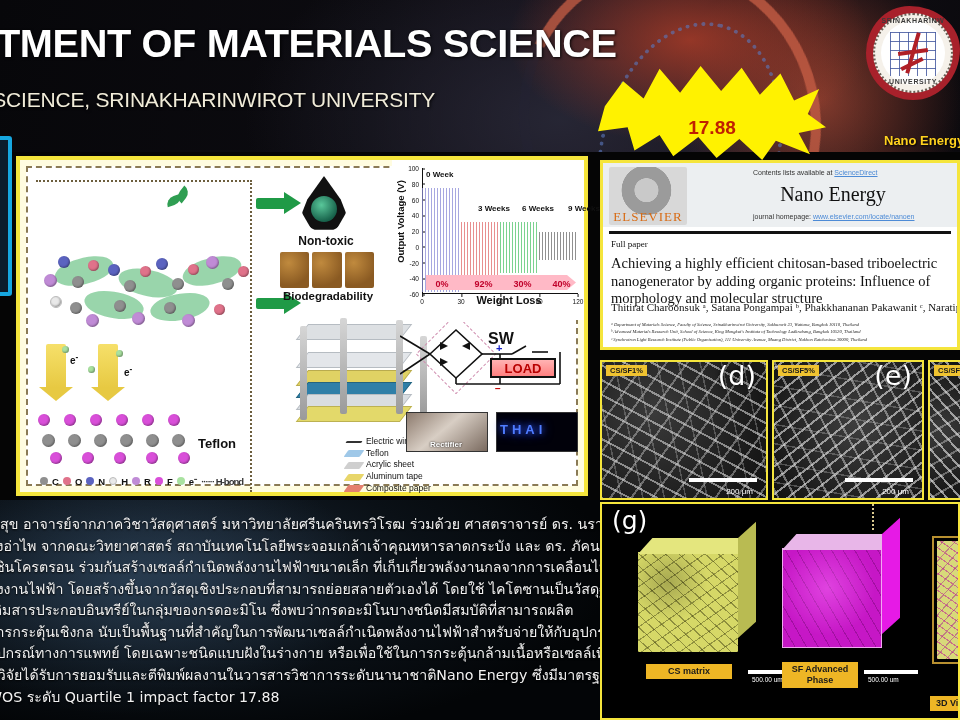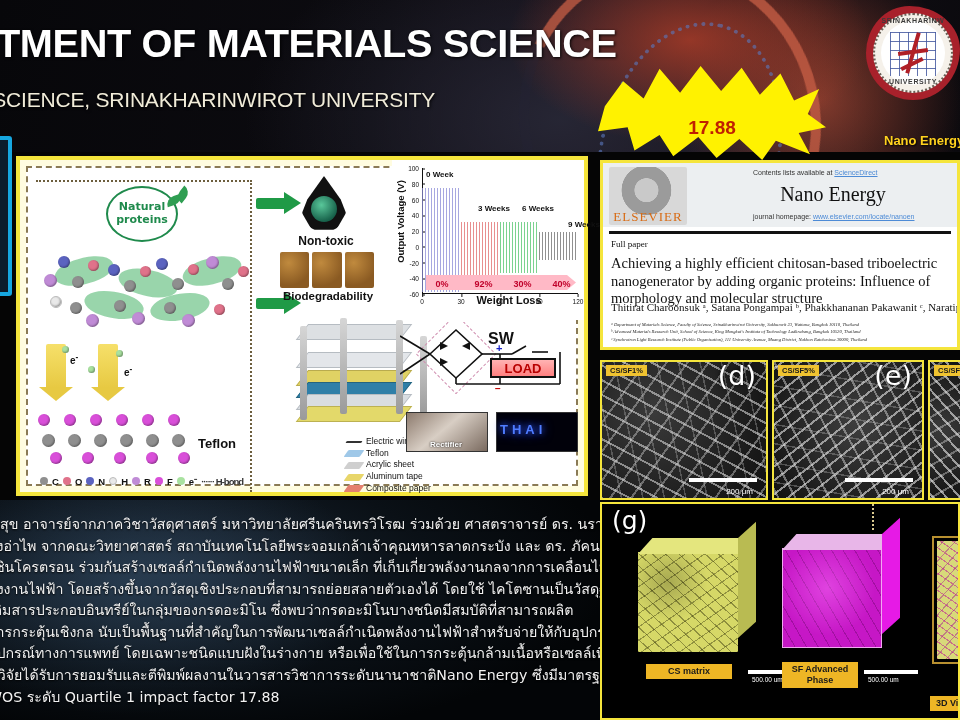--- a/index.html
+++ b/index.html
@@ -404,24 +404,20 @@
 
   <div class="cyan-card"></div>
 
   <div class="ga">
     <div class="ga-inner">
       <div class="ga-white"></div>
 
       <div class="dashed-h-top"></div>
       <div class="dashed-v"></div>
 
-      <div class="proteins-circle">
-        <span>Natural</span>
-        <span>proteins</span>
-      </div>
       <div class="leafy">
           <span class="a"></span>
           <span class="b"></span>
         </div>
 
       <div class="helix">
         <div class="rib" style="left:18px;top:18px;transform:rotate(-14deg)"></div>
         <div class="rib" style="left:82px;top:30px;transform:rotate(12deg)"></div>
         <div class="rib" style="left:146px;top:18px;transform:rotate(-14deg)"></div>
         <div class="rib" style="left:48px;top:52px;transform:rotate(10deg)"></div>
@@ -581,21 +577,21 @@
           <div class="band" style="color: rgb(224, 106, 106); top: 53.55px; height: 55.125px; opacity: 0.75;"></div>
         </div>
         <div class="seg-lbl" style="left: 56px; top: 36px;">3 Weeks</div>
         <div class="seg" style="left: 78px; width: 39px;">
           <div class="band" style="color: rgb(79, 196, 106); top: 54.3375px; height: 50.4px; opacity: 0.75;"></div>
         </div>
         <div class="seg-lbl" style="left: 100px; top: 36px;">6 Weeks</div>
         <div class="seg" style="left: 117px; width: 39px;">
           <div class="band" style="color: rgb(107, 107, 107); top: 63.7875px; height: 28.35px; opacity: 0.75;"></div>
         </div>
-        <div class="seg-lbl" style="left: 146px; top: 52px;">9 Weeks</div>
+        <div class="seg-lbl" style="left: 146px; top: 36px;">9 Weeks</div>
       </div>
     <div class="wl-arrow"></div>
     <div class="wl-text">Weight Loss</div>
   <div class="wl-pct" style="left: 43.5px;">0%</div>
       <div class="wl-pct" style="left: 82.5px;">92%</div>
       <div class="wl-pct" style="left: 121.5px;">30%</div>
       <div class="wl-pct" style="left: 160.5px;">40%</div>
     </div>
 
   <svg class="circuit" viewBox="0 0 178 72">

